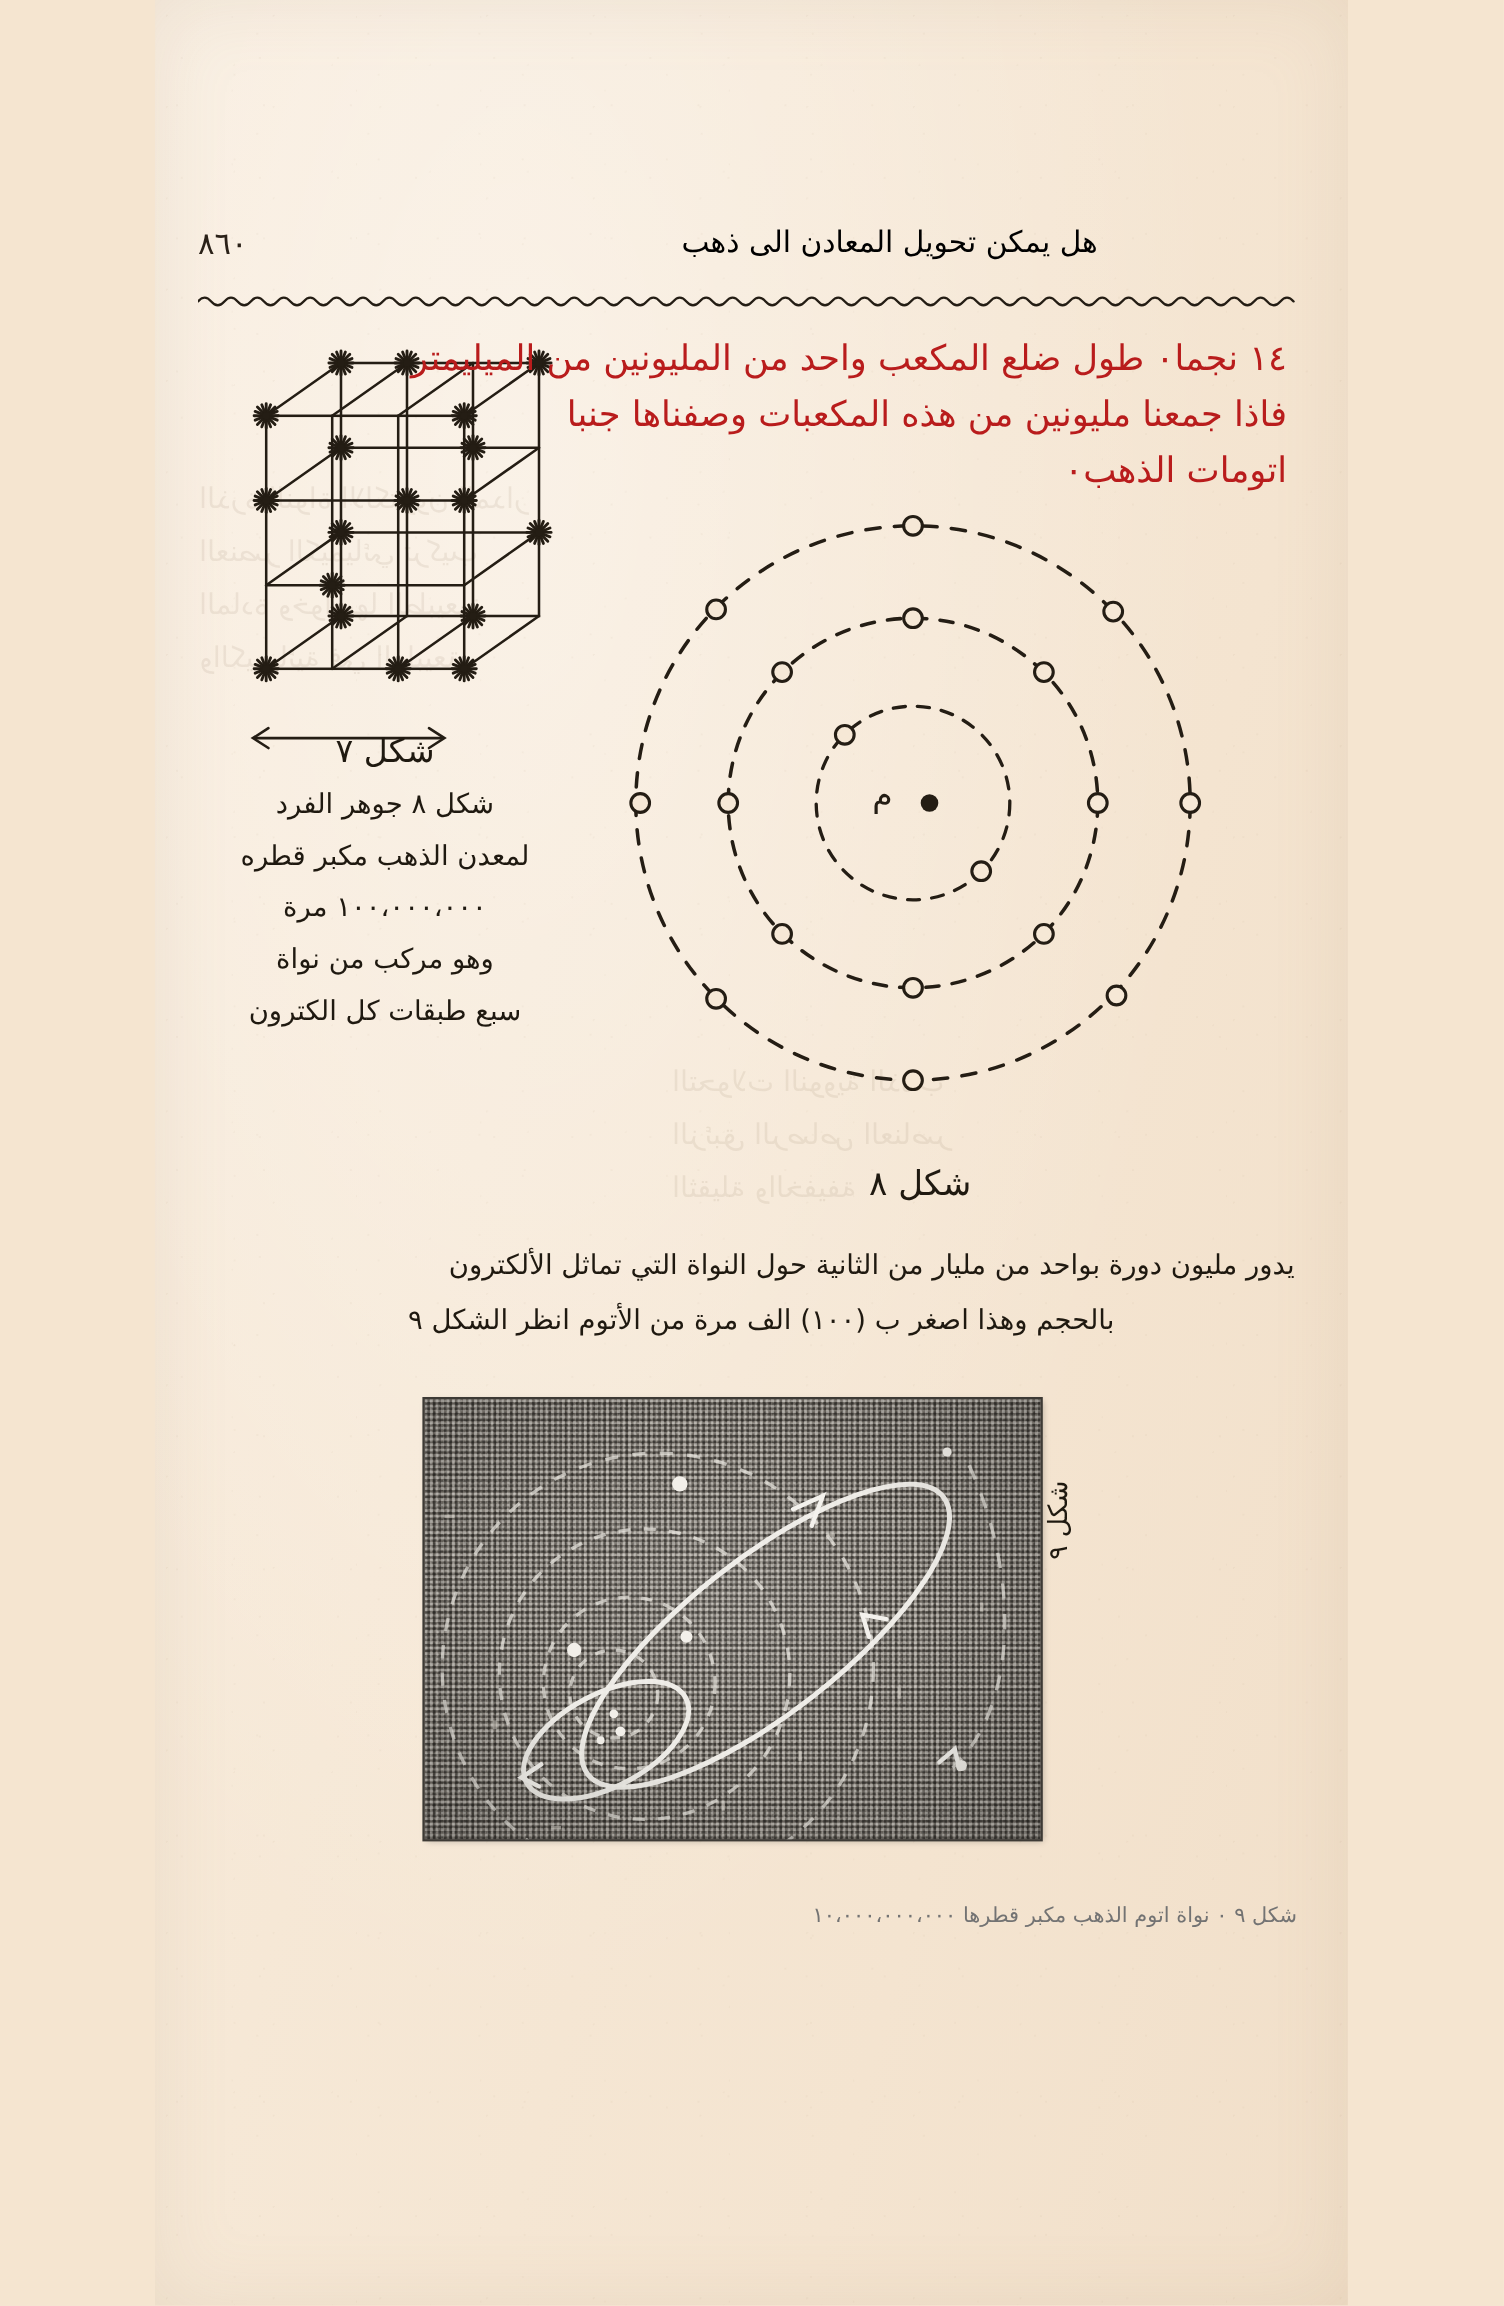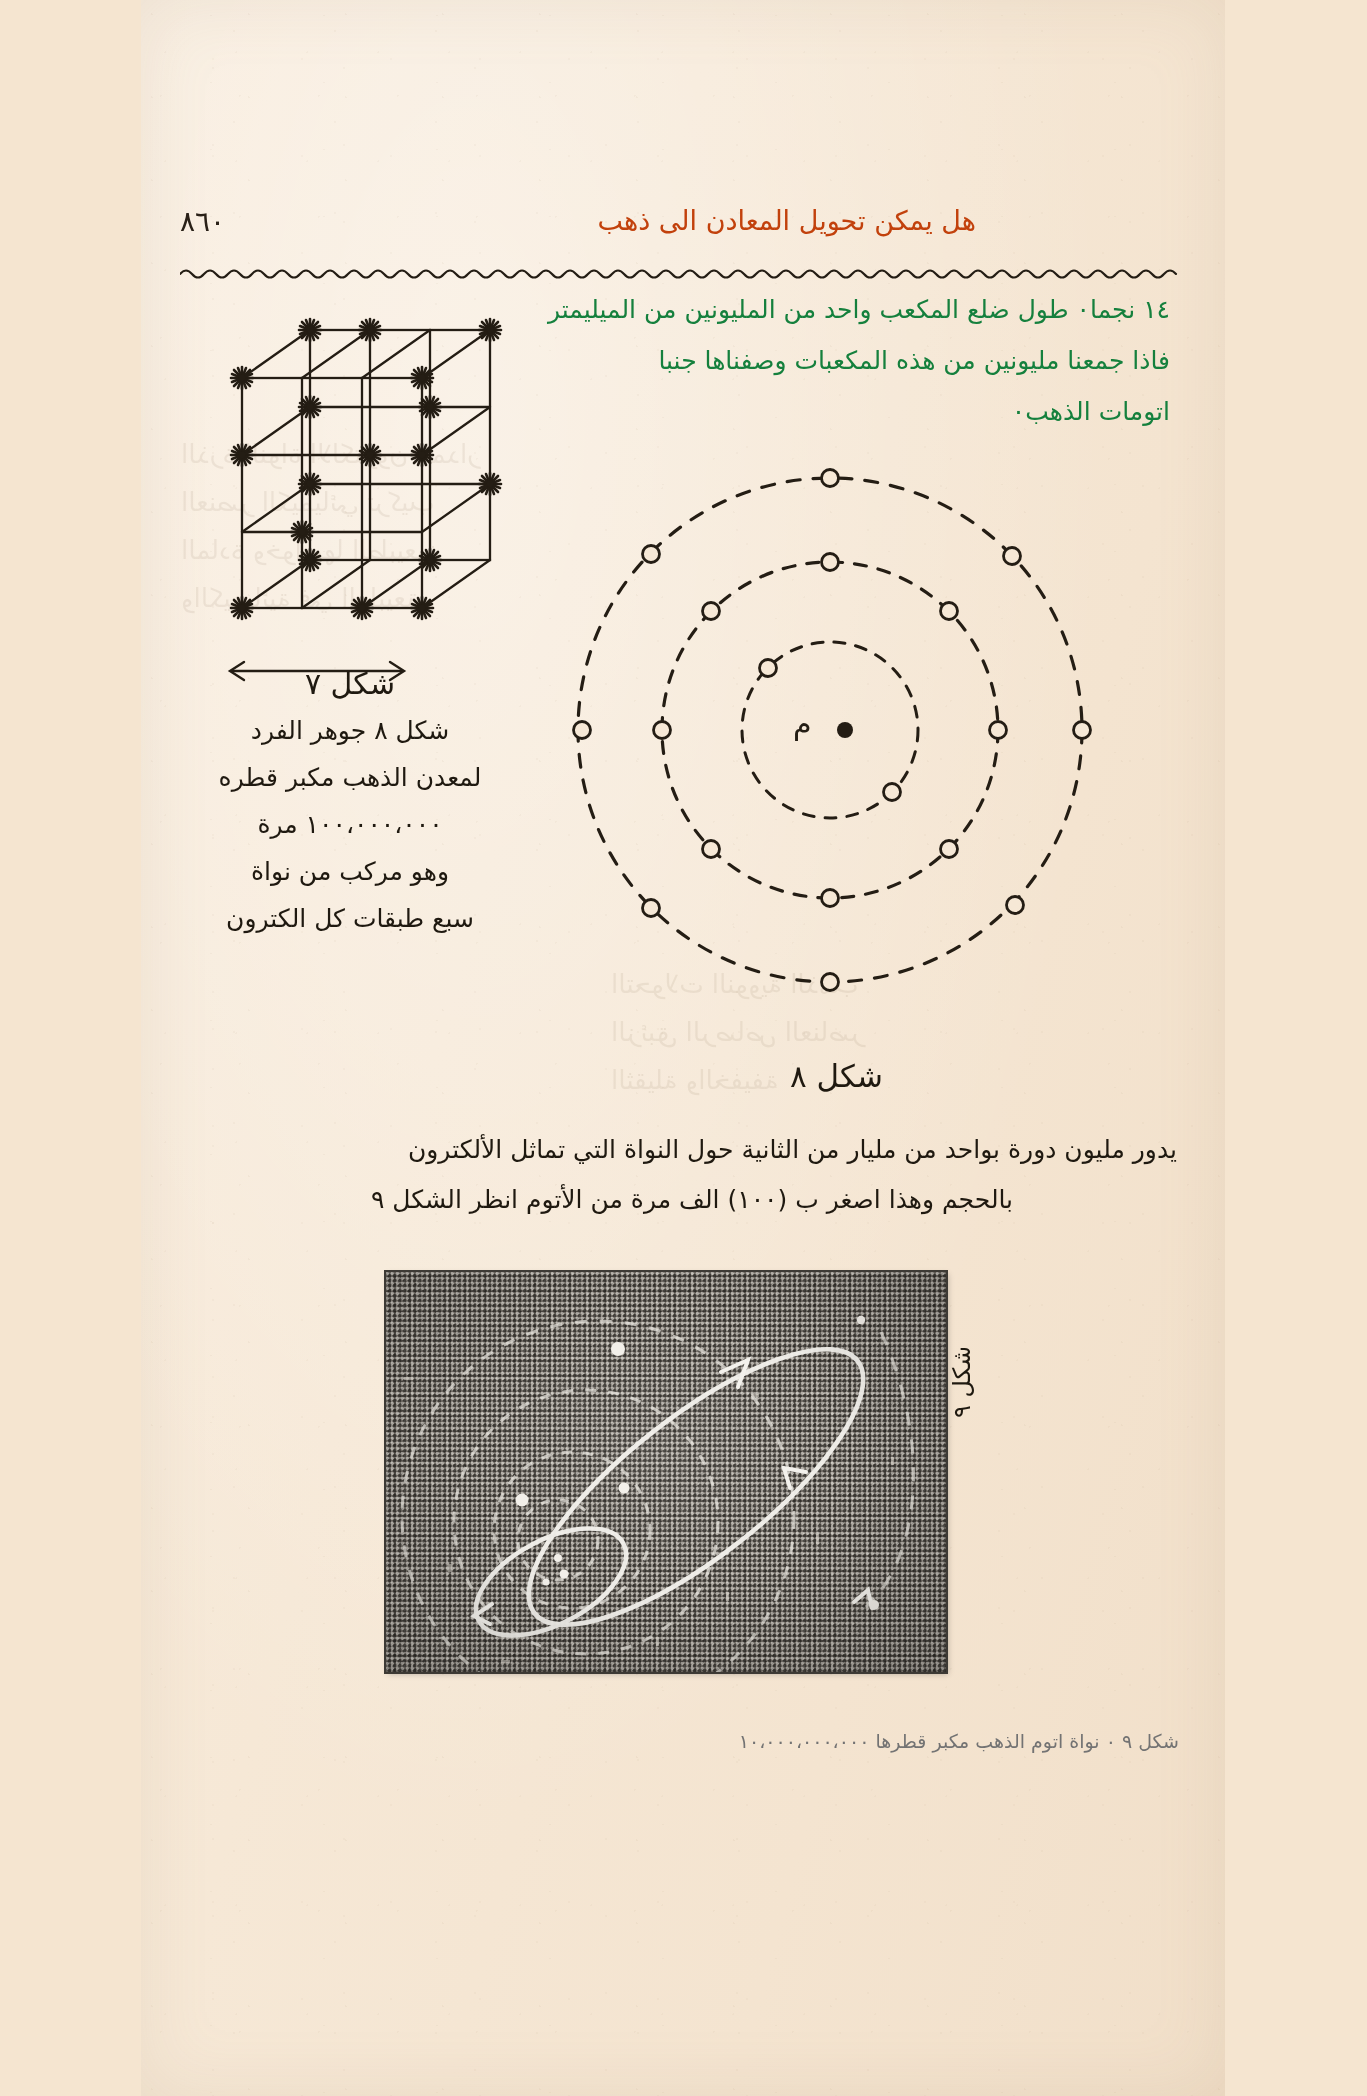--- a/index.html
+++ b/index.html
@@ -83,25 +83,25 @@
 
   .hdr-row {
     position: absolute;
     left: 180px;
     top: 205px;
     width: 1000px;
     height: 50px;
   }
   .hdr-title {
     position: absolute;
-    right: 204px;
+    right: 182px;
     top: 0;
     font-size: 27px;
     letter-spacing: 0px;
-    color: #c2410c;
+    color: #000000;
     white-space: nowrap;
   }
   .hdr-pageno {
     position: absolute;
     left: 0px;
     top: 0px;
     font-size: 28px;
     color: #2a2118;
     letter-spacing: 3px;
     direction: rtl;
@@ -114,26 +114,26 @@
     top: 265px;
     width: 1000px;
     height: 16px;
     overflow: hidden;
   }
 
   
   .para-top {
     position: absolute;
     right: 197px;
-    top: 284px;
+    top: 300px;
     width: 660px;
-    font-size: 25px;
+    font-size: 32px;
     line-height: 51px;
     text-align: justify;
-    color: #15803d;
+    color: #b91c1c;
   }
   .para-top .ln { display: block; white-space: nowrap; }
   .para-top .ln.last { text-align: right; }
 
   
   .col-left {
     position: absolute;
     left: 185px;
     top: 660px;
     width: 330px;

